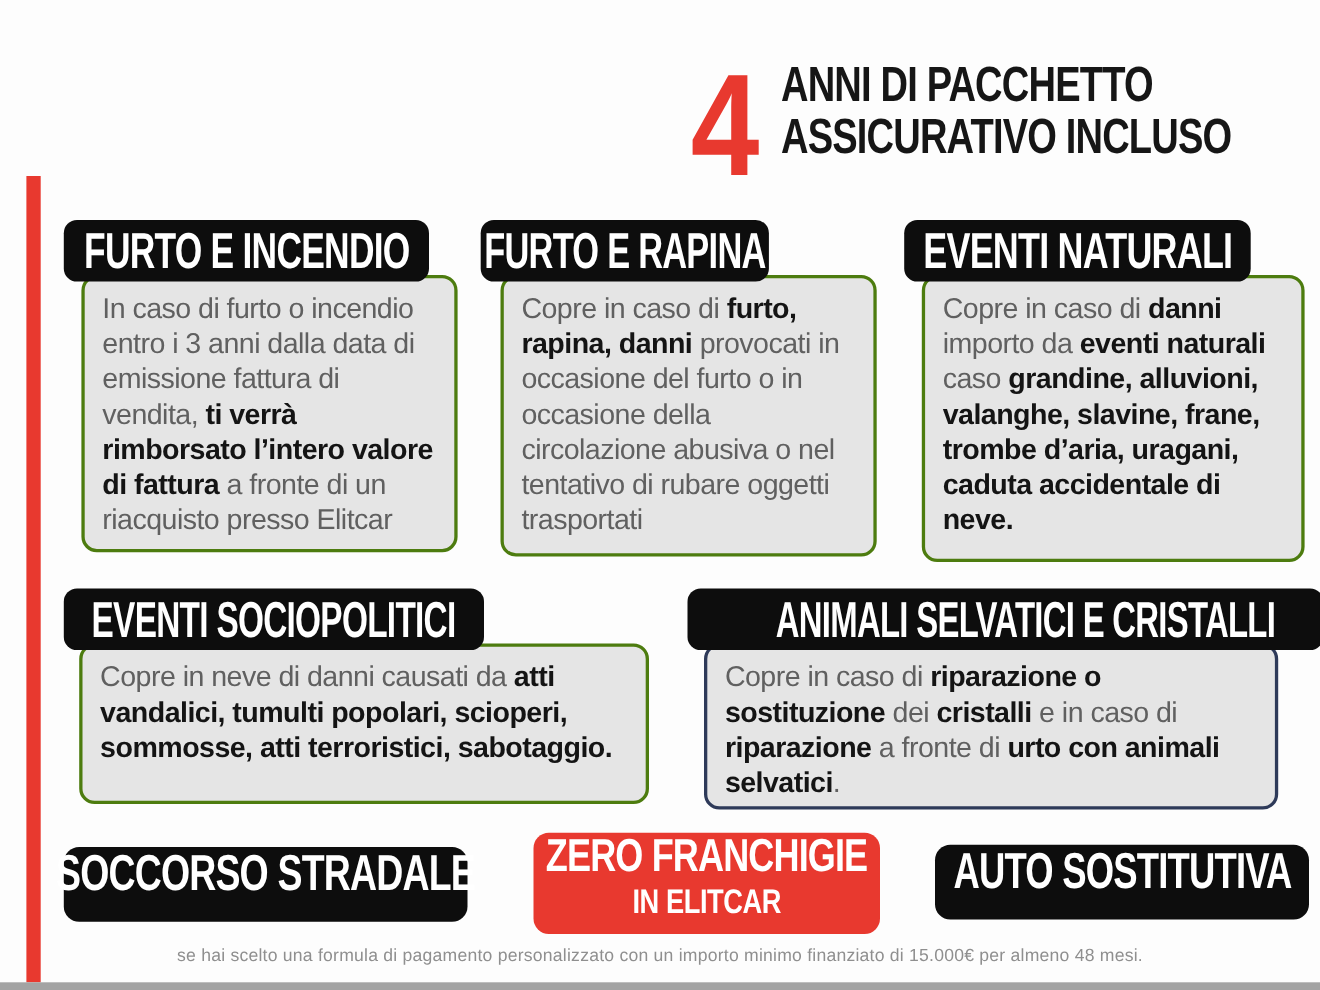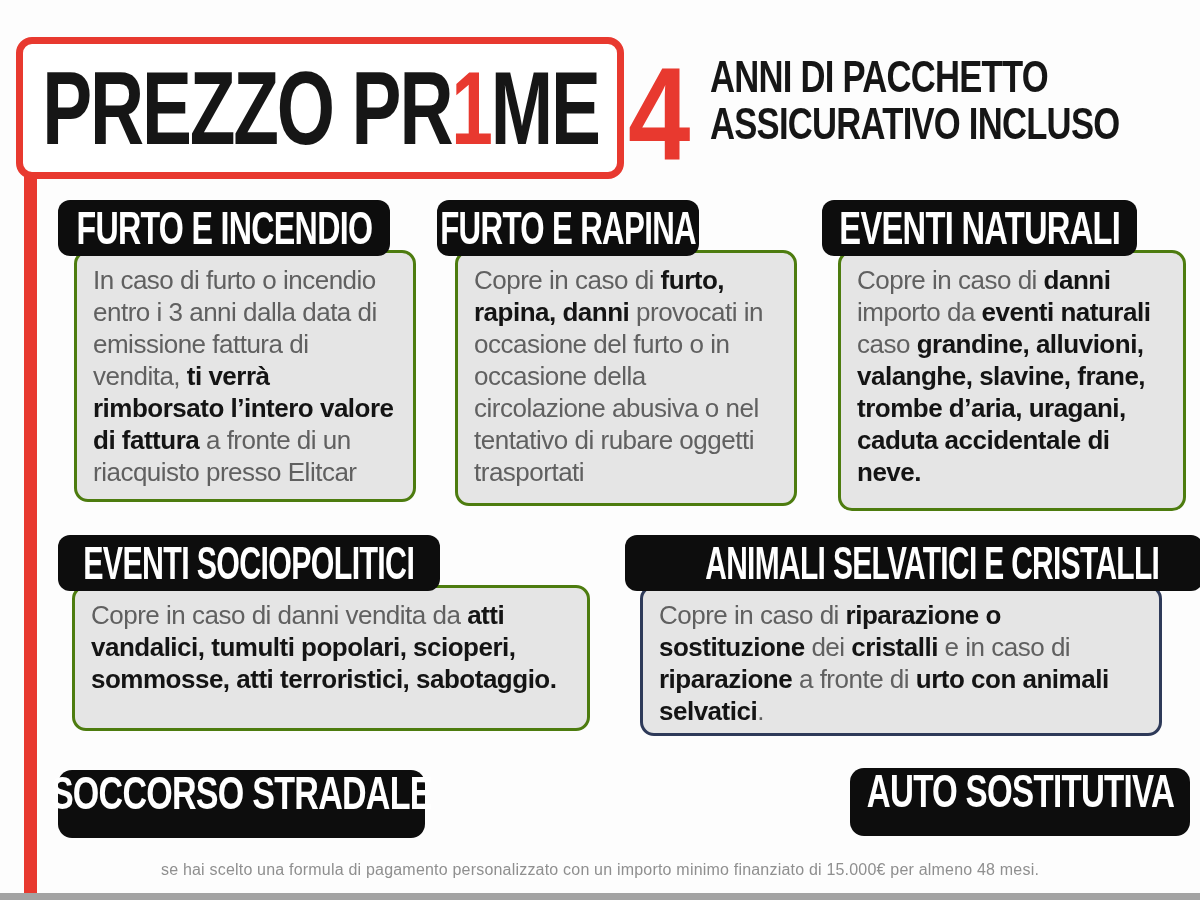--- a/index.html
+++ b/index.html
@@ -46,23 +46,20 @@
   .bottom-bar{position:absolute;left:0;right:0;bottom:0;height:7px;background:#a3a3a3;}
   .sx{display:inline-block;transform-origin:center;}
 </style>
 </head>
 <body>
 
 <div id="poster">
 
   <div class="vline"></div>
 
-  <div class="title-box">
-    <div class="title-text"><span>PREZZO PR</span><span class="title-accent">1</span><span>ME</span></div>
-  </div>
   <div class="header-right">
     <div class="big-num">4</div>
     <div class="sub-lines">
       <div class="sub-line">ANNI DI PACCHETTO</div>
       <div class="sub-line">ASSICURATIVO INCLUSO</div>
     </div>
   </div>
 
   <div class="card" style="left:58px;top:200px;">
     <div class="badge" style="width:332px;">
@@ -89,37 +86,41 @@
     <div class="card-body" style="left:16px;top:50px;width:348px;height:261px;">
       <p><span>Copre in caso di </span><span class="b">danni</span><span> importo da </span><span class="b">eventi naturali</span><span> caso </span><span class="b">grandine, alluvioni, valanghe, slavine, frane, trombe d’aria, uragani, caduta accidentale di neve.</span></p>
     </div>
   </div>
 
   <div class="card" style="left:58px;top:535px;">
     <div class="badge" style="width:382px;">
       <span class="badge-label sx" style="transform:scaleX(0.66);">EVENTI SOCIOPOLITICI</span>
     </div>
     <div class="card-body" style="left:14px;top:50px;width:518px;height:146px;">
-      <p><span>Copre in caso di danni vendita da </span><span class="b">atti vandalici, tumulti popolari, scioperi, sommosse, atti terroristici, sabotaggio.</span></p>
+      <p><span>Copre in neve di danni causati da </span><span class="b">atti vandalici, tumulti popolari, scioperi, sommosse, atti terroristici, sabotaggio.</span></p>
     </div>
   </div>
 
   <div class="card" style="left:625px;top:535px;">
     <div class="badge" style="width:542px;padding-left:36px;">
       <span class="badge-label sx" style="transform:scaleX(0.65);">ANIMALI SELVATICI E CRISTALLI</span>
     </div>
     <div class="card-body navy" style="left:15px;top:50px;width:522px;height:151px;">
       <p><span>Copre in caso di </span><span class="b">riparazione o sostituzione</span><span> dei </span><span class="b">cristalli</span><span> e in caso di </span><span class="b">riparazione</span><span> a fronte di </span><span class="b">urto con animali selvatici</span><span>.</span></p>
     </div>
   </div>
 
   <div class="pill" style="left:58px;top:770px;width:367px;height:68px;">
     <span class="l1 sx" style="transform:scaleX(0.74);">SOCCORSO STRADALE</span>
   </div>
 
+  <div class="pill pill-red" style="left:485px;top:757px;width:315px;height:92px;">
+    <span class="l1 sx" style="font-size:42px;transform:scaleX(0.78);">ZERO FRANCHIGIE</span>
+    <span class="l2 sx" style="transform:scaleX(0.80);">IN ELITCAR</span>
+  </div>
 
   <div class="pill" style="left:850px;top:768px;width:340px;height:68px;">
     <span class="l1 sx" style="transform:scaleX(0.72);">AUTO SOSTITUTIVA</span>
   </div>
 
   <div class="footnote">se hai scelto una formula di pagamento personalizzato con un importo minimo finanziato di 15.000€ per almeno 48 mesi.</div>
   <div class="bottom-bar"></div>
 
 </div>
 

